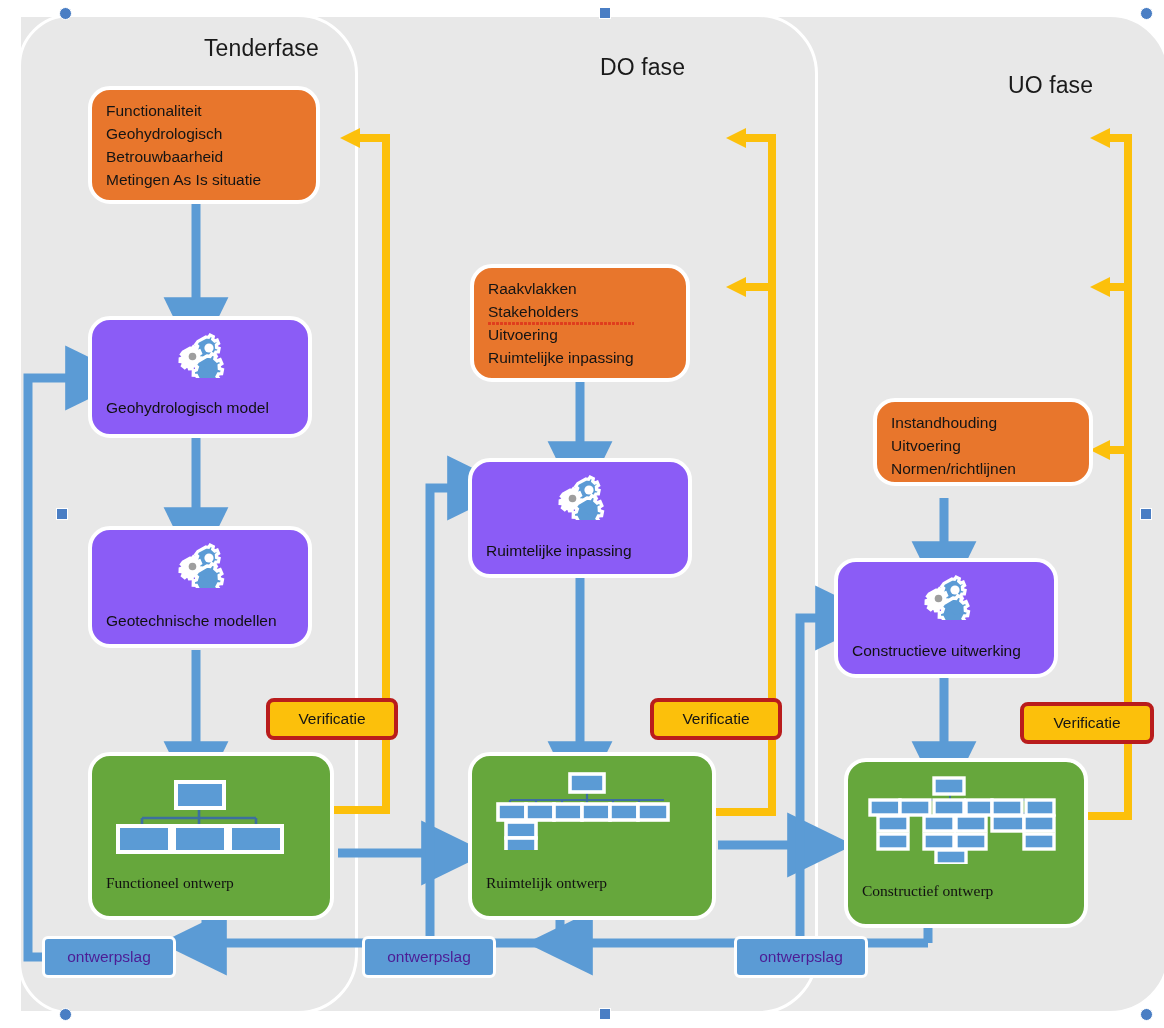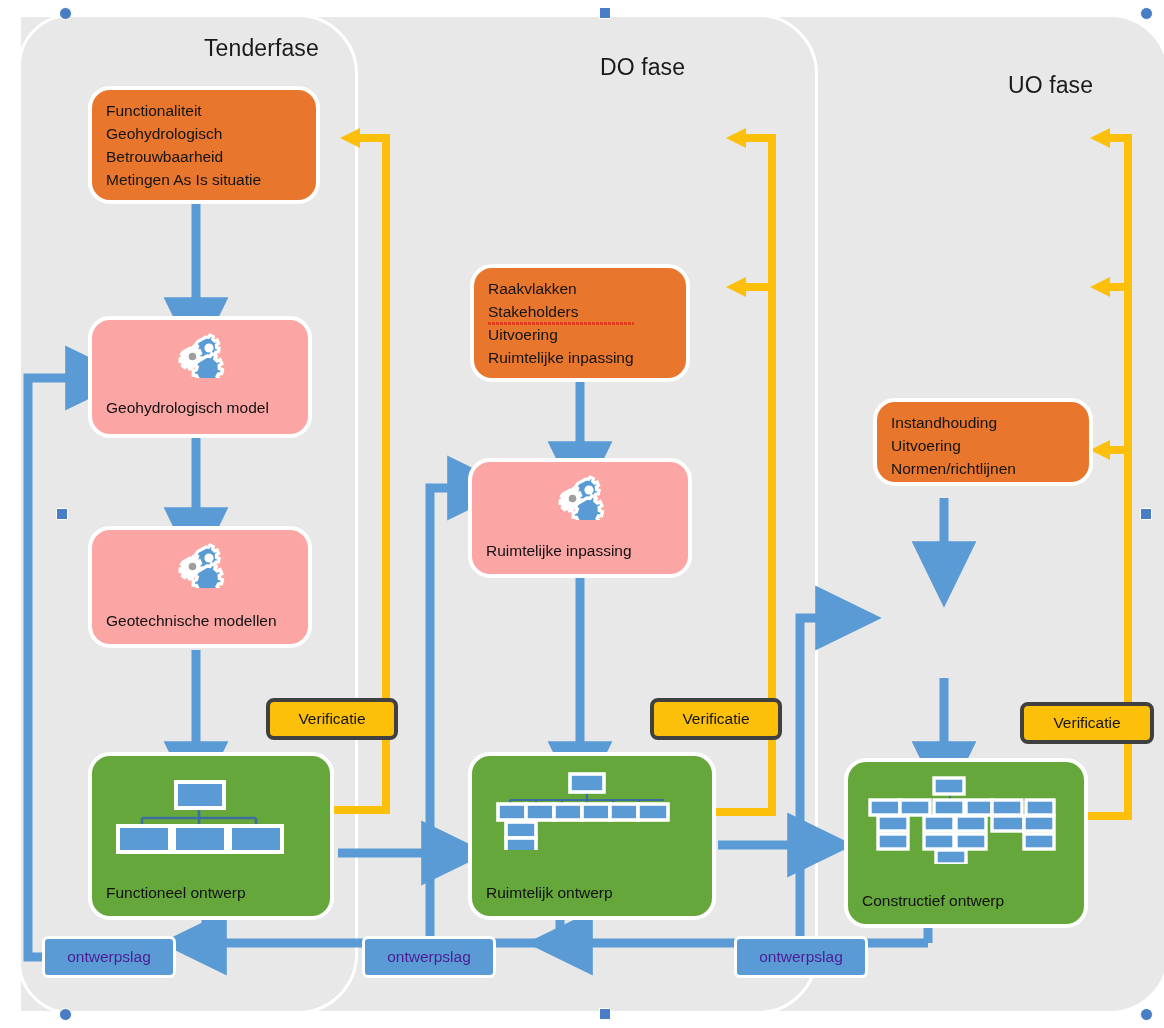--- a/index.html
+++ b/index.html
@@ -17,26 +17,26 @@
   .node .caption{position:absolute;left:14px;font-size:15.5px;color:#111111;white-space:nowrap;}
 
   .orange{background:#e8762c;}
   .orange .lines{position:absolute;left:14px;top:9px;font-size:15.5px;line-height:23px;color:#141414;}
   .orange .lines span{display:block;position:relative;}
   .sq{position:relative;}
   .sq:after{content:"";position:absolute;left:0;right:0;bottom:-2px;height:3px;
     background-image:radial-gradient(circle at 1.5px 1.5px, #e03a1c 1.4px, transparent 1.6px);
     background-size:4px 3px;background-repeat:repeat-x;opacity:.95;}
 
-  .gray{background:#fca5a5;}
+  .gray{background:#8b5cf6;}
   .gray .caption{bottom:14px;}
   .green{background:#66a73c;}
-  .green .caption{bottom:14px;}
-
-  .yellow{position:absolute;background:#fcc00b;border:4px solid #404040;border-radius:8px;box-sizing:border-box;
+  .green .caption{bottom:24px;font-family:Liberation Serif, serif;}
+
+  .yellow{position:absolute;background:#fcc00b;border:4px solid #b91c1c;border-radius:8px;box-sizing:border-box;
           display:flex;align-items:center;justify-content:center;font-size:15.5px;color:#141414;}
 
   .blueslag{position:absolute;background:#5b9bd5;border:3px solid #fff;border-radius:6px;box-sizing:border-box;
           display:flex;align-items:center;justify-content:center;font-size:15.5px;color:#4c1d95;}
 
   
   svg.overlay{position:absolute;left:0;top:0;width:1164px;height:1028px;pointer-events:none;}
 
   
   .handle{position:absolute;}
@@ -193,20 +193,37 @@
         <circle cx="16.5" cy="24.5" r="3.8" fill="#9e9e9e" stroke="none"></circle>
       </g>
       <g stroke="#ffffff" stroke-width="3.4" fill="#5b9bd5">
         <path d="M31 24 l3 .4 1.8-2.6 3.8 1.9 -.7 3.1 2.3 2.1 2.9-1.2 1.7 3.9 -2.6 1.8 .2 3.2 3 1 -.8 4.1 -3.1 .1 -1.4 2.8 1.9 2.5 -3.1 2.8 -2.7-1.5 -2.8 1.4 -.1 3.1 -4.2 .2 -1-2.9 -3.1-.8 -2.2 2.1 -3.3-2.6 1.3-2.8 -1.4-2.8 -3.1-.2 .1-4.2 2.9-1 1-2.9 -2.2-2.1 2.5-3.4z"></path>
         <circle cx="34.5" cy="35" r="5.6" fill="#5b9bd5" stroke="none"></circle>
       </g>
     </svg>
     <div class="caption">Geotechnische modellen</div>
   </div>
 
+  <div class="node gray" style="left:834px;top:558px;width:224px;height:120px;">
+    <svg width="56" height="46" viewBox="0 0 56 46" style="position:absolute;left:84px;top:12px;">
+      <g stroke="#ffffff" stroke-width="3.2" fill="#5b9bd5">
+        <path d="M30 5 l2.6 .3 1.5-2.2 3.2 1.6 -.6 2.6 2 1.8 2.5-1 1.4 3.3 -2.2 1.5 .2 2.7 2.5 .8 -.7 3.5 -2.6 .1 -1.2 2.4 1.6 2.1 -2.6 2.4 -2.3-1.3 -2.4 1.2 -.1 2.6 -3.6 .2 -.9-2.5 -2.6-.7 -1.9 1.8 -2.8-2.2 1.1-2.4 -1.2-2.4 -2.6-.2 .1-3.6 2.5-.8 .8-2.5 -1.9-1.8 2.1-2.9z"></path>
+        <circle cx="33" cy="16" r="4.6" fill="#ffffff" stroke="none"></circle>
+      </g>
+      <g stroke="#ffffff" stroke-width="3" fill="#ffffff">
+        <path d="M14 16 l2.2 .3 1.3-1.9 2.7 1.4 -.5 2.2 1.7 1.5 2.1-.8 1.2 2.8 -1.9 1.3 .2 2.3 2.1 .7 -.6 3 -2.2 .1 -1 2 1.3 1.8 -2.2 2 -1.9-1.1 -2.1 1 -.1 2.2 -3 .2 -.8-2.1 -2.2-.6 -1.6 1.5 -2.4-1.9 .9-2 -1-2.1 -2.2-.2 .1-3 2.1-.7 .7-2.1 -1.6-1.5 1.8-2.5z"></path>
+        <circle cx="16.5" cy="24.5" r="3.8" fill="#9e9e9e" stroke="none"></circle>
+      </g>
+      <g stroke="#ffffff" stroke-width="3.4" fill="#5b9bd5">
+        <path d="M31 24 l3 .4 1.8-2.6 3.8 1.9 -.7 3.1 2.3 2.1 2.9-1.2 1.7 3.9 -2.6 1.8 .2 3.2 3 1 -.8 4.1 -3.1 .1 -1.4 2.8 1.9 2.5 -3.1 2.8 -2.7-1.5 -2.8 1.4 -.1 3.1 -4.2 .2 -1-2.9 -3.1-.8 -2.2 2.1 -3.3-2.6 1.3-2.8 -1.4-2.8 -3.1-.2 .1-4.2 2.9-1 1-2.9 -2.2-2.1 2.5-3.4z"></path>
+        <circle cx="34.5" cy="35" r="5.6" fill="#5b9bd5" stroke="none"></circle>
+      </g>
+    </svg>
+    <div class="caption">Constructieve uitwerking</div>
+  </div>
 
   <div class="node green" style="left:88px;top:752px;width:246px;height:168px;">
     <svg width="170" height="80" viewBox="0 0 170 80" style="position:absolute;left:22px;top:18px;">
       <g stroke="#3d6f9e" stroke-width="2.6" fill="none">
         <path d="M85 34 L85 44 M28 44 L142 44 M28 44 L28 52 M85 44 L85 52 M142 44 L142 52"></path>
       </g>
       <g fill="#5b9bd5" stroke="#ffffff" stroke-width="4">
         <rect x="62" y="8" width="48" height="26"></rect>
         <rect x="4" y="52" width="52" height="26"></rect>
         <rect x="60" y="52" width="52" height="26"></rect>

